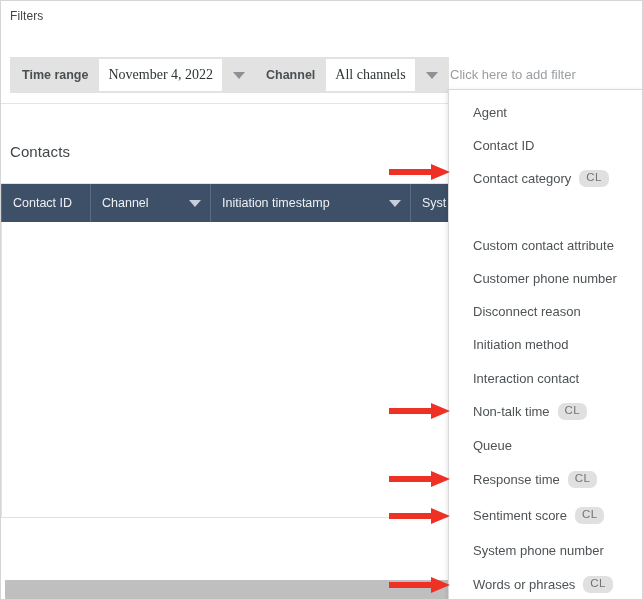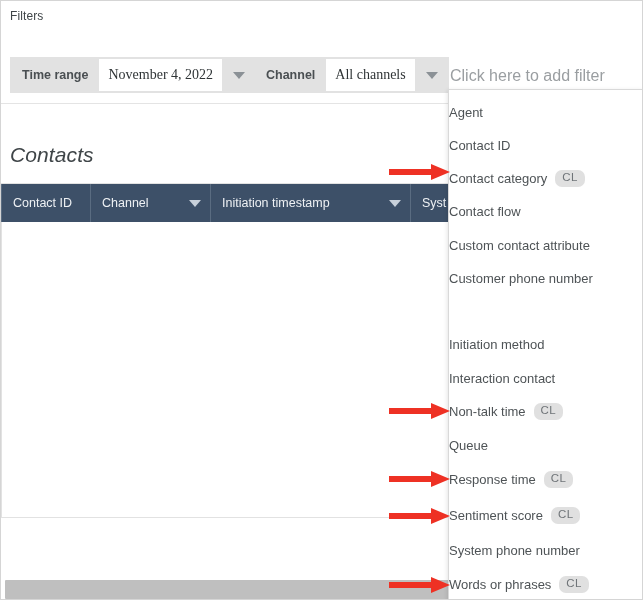--- a/index.html
+++ b/index.html
@@ -77,43 +77,42 @@
     border-right: 6px solid transparent;
     border-top: 7px solid #8b9196;
   }
   #filter-timerange { left: 9px; }
   #filter-channel  { left: 253px; }
 
   .add-filter-hint {
     position: absolute;
     left: 449px;
     top: 66px;
-    font-size: 16px;
+    font-size: 13px;
     color: #9a9ea1;
     white-space: nowrap;
   }
 
   
   .contacts-panel {
     position: absolute;
     left: 0px;
     top: 116px;
     width: 642px;
     height: 484px;
     background: #ffffff;
     box-sizing: border-box;
   }
   .contacts-title {
     position: absolute;
     left: 9px;
     top: 26px;
-    font-size: 21px;
+    font-size: 15px;
     color: #3f4548;
     letter-spacing: .1px;
-    font-style: italic;
   }
   .table-wrap {
     position: absolute;
     left: 0px;
     top: 66px;
     width: 642px;
     height: 335px;
     border-top: 1px solid #e2e2e2;
     border-bottom: 1px solid #e2e2e2;
     box-sizing: border-box;
@@ -196,21 +195,21 @@
     box-sizing: border-box;
     overflow: hidden;
   }
   .dd-item {
     position: absolute;
     left: 0;
     width: 178px;
     height: 33px;
     display: flex;
     align-items: center;
-    padding-left: 0;
+    padding-left: 24px;
     box-sizing: border-box;
     font-size: 13px;
     color: #4e5356;
     white-space: nowrap;
     cursor: default;
   }
   .dd-item .dd-label { }
   .cl-badge {
     margin-left: 8px;
     background: #e0e0e0;
@@ -294,29 +293,29 @@
     <div class="dd-item" style="top:6px">
       <span class="dd-label">Agent</span>
     </div>
     <div class="dd-item" style="top:39px">
       <span class="dd-label">Contact ID</span>
     </div>
     <div class="dd-item" style="top:72px">
       <span class="dd-label">Contact category</span>
       <span class="cl-badge">CL</span>
     </div>
-    <div class="dd-item" style="top:105px">
-      <span class="dd-label">Contact flow</span>
-    </div>
     <div class="dd-item" style="top:139px">
       <span class="dd-label">Custom contact attribute</span>
     </div>
     <div class="dd-item" style="top:172px">
       <span class="dd-label">Customer phone number</span>
     </div>
+    <div class="dd-item" style="top:205px">
+      <span class="dd-label">Disconnect reason</span>
+    </div>
     <div class="dd-item" style="top:238px">
       <span class="dd-label">Initiation method</span>
     </div>
     <div class="dd-item" style="top:272px">
       <span class="dd-label">Interaction contact</span>
     </div>
     <div class="dd-item" style="top:305px">
       <span class="dd-label">Non-talk time</span>
       <span class="cl-badge">CL</span>
     </div>

